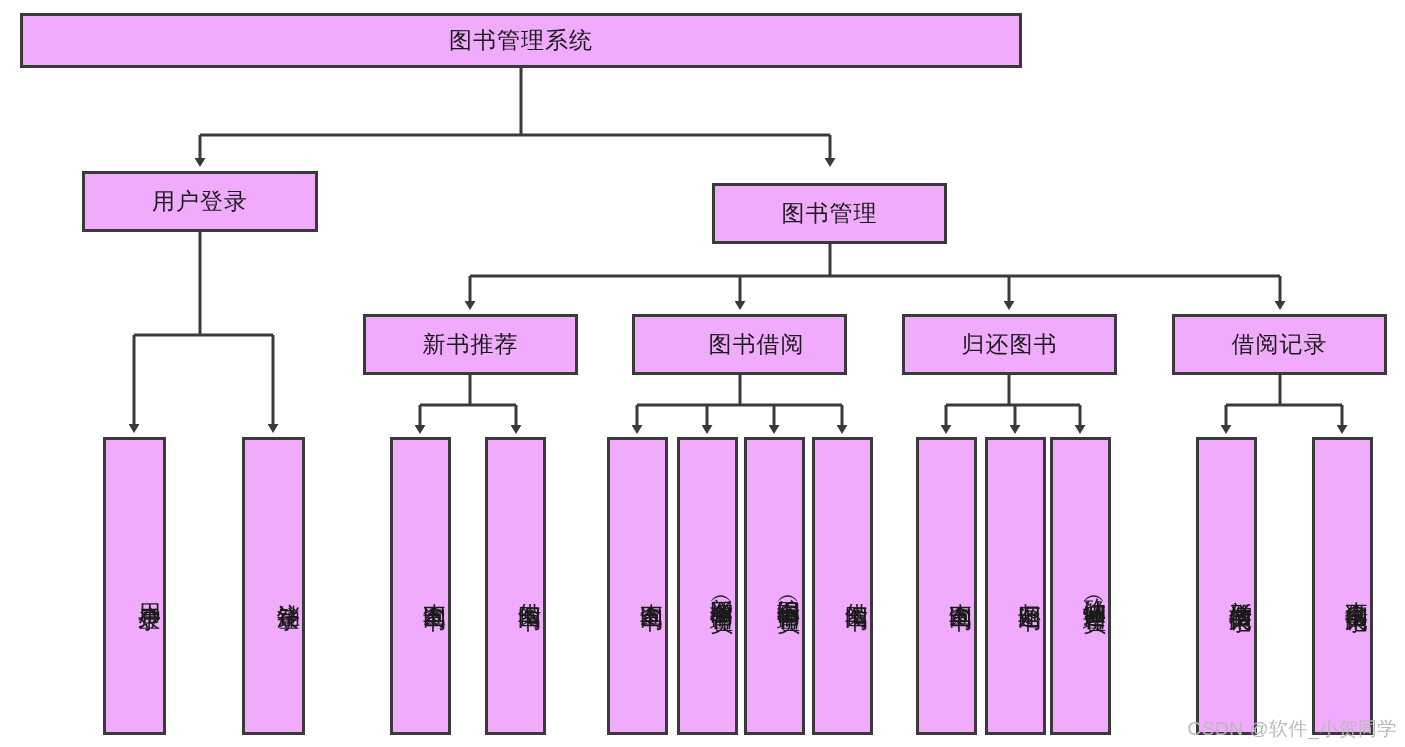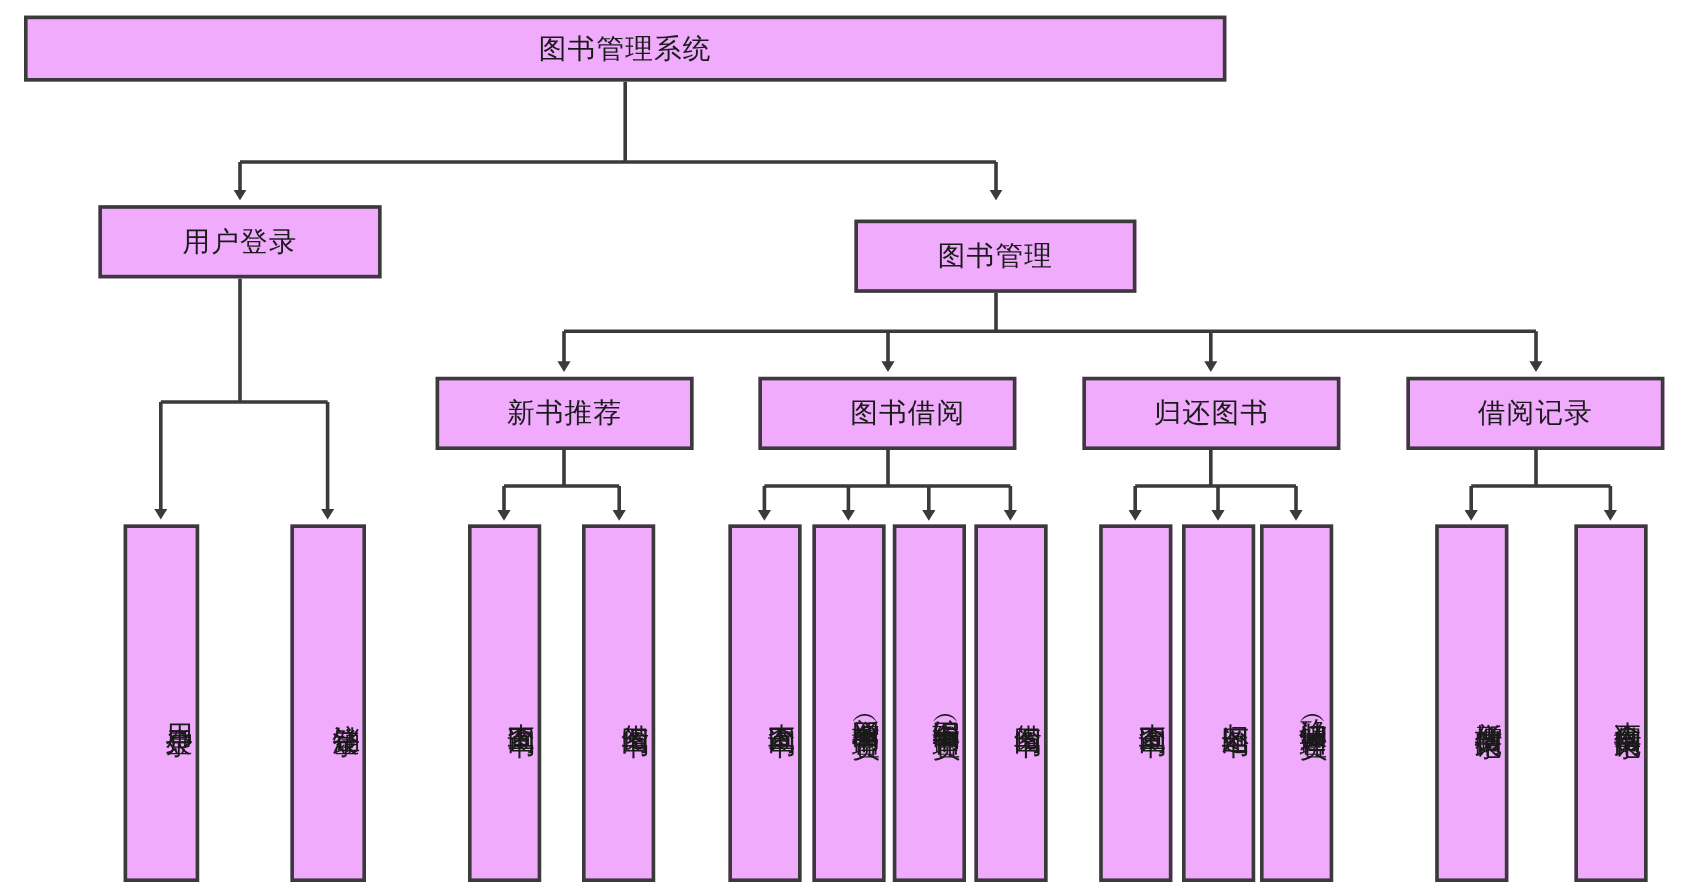--- a/index.html
+++ b/index.html
@@ -177,13 +177,14 @@
         <span class="vlabel">确认归还（管理员）</span>
       </div>
       <div class="node vertical" style="left: 1196px; top: 437px; width: 61px; height: 298px;">
         <span class="vlabel">新增借阅记录</span>
       </div>
       <div class="node vertical" style="left: 1312px; top: 437px; width: 61px; height: 298px;">
         <span class="vlabel">查询借阅记录</span>
       </div>
     </div>
 
+  <div id="watermark">CSDN @软件_小贺同学</div>
 </div>
 
 </body></html>

